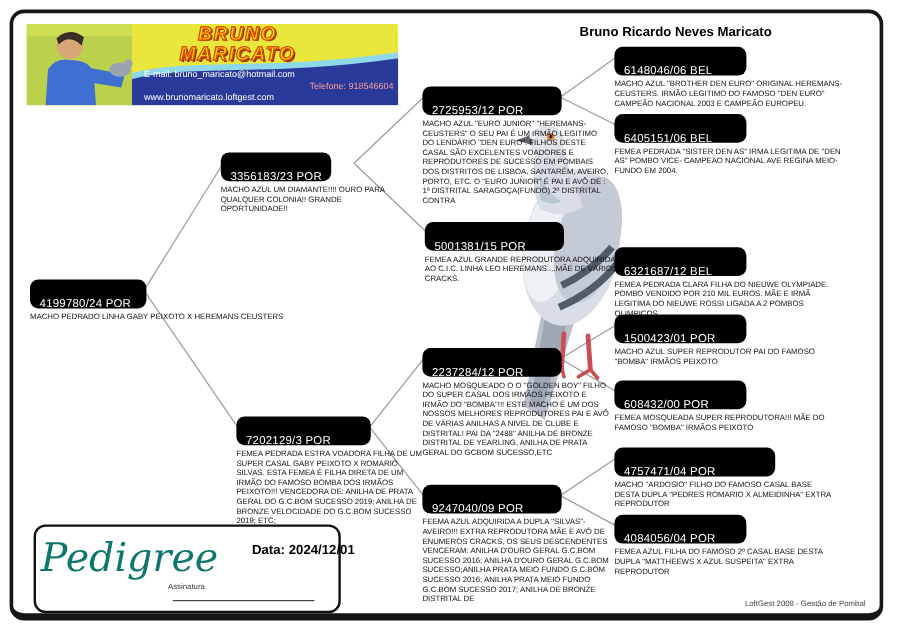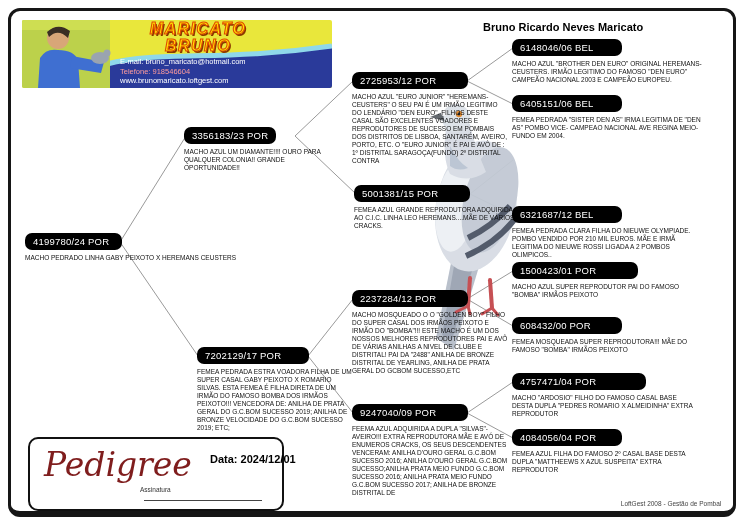--- a/index.html
+++ b/index.html
@@ -4,36 +4,36 @@
 <style>
   html,body{margin:0;padding:0;background:#fff;font-family:"Liberation Sans",sans-serif;}
   .page{position:relative;width:750px;height:531px;background:#fff;overflow:hidden;}
   .frame{position:absolute;left:8px;top:8px;width:728px;height:509px;border:3px solid #161616;
          border-bottom-width:6px;border-radius:12px;box-sizing:border-box;z-index:0;}
   .connectors{position:absolute;left:0;top:0;z-index:1;}
   .pigeon{position:absolute;left:398px;top:88px;z-index:2;}
   .page-title{position:absolute;left:483px;top:21px;font-size:11px;font-weight:bold;color:#000;z-index:3;}
   .node{position:absolute;z-index:3;}
   .ring{background:#000;color:#fff;font-size:9.5px;letter-spacing:.2px;border-radius:7px;
-        padding:0 8px;height:17px;line-height:17px;display:block;box-sizing:border-box;white-space:nowrap;}
+        padding:12px 8px;height:17px;line-height:17px;display:block;box-sizing:border-box;white-space:nowrap;}
   .desc{font-size:6.5px;line-height:1.24;color:#101010;margin-top:4px;}
   
   .banner{position:absolute;left:22px;top:20px;width:310px;height:68px;z-index:3;overflow:hidden;border-radius:2px;}
   .banner svg{position:absolute;left:0;top:0;}
   .logo{position:absolute;left:96px;top:0px;width:160px;text-align:center;
         font-weight:bold;font-style:italic;font-size:16px;letter-spacing:1.5px;color:#ffe600;
         -webkit-text-stroke:1.1px #e04b00;text-shadow:1.5px 1.5px 0 #8a3a00;line-height:17px;z-index:2;}
   .contact{position:absolute;left:98px;top:37px;width:208px;font-size:7.5px;line-height:9.5px;
            color:#ffffff;z-index:2;}
-  .contact .phone{color:#ff9c9c;}
+  .contact .phone{color:#ff9c9c;text-align:right;}
   
   .footer-box{position:absolute;left:28px;top:437px;width:256px;height:74px;border:2.5px solid #111;
               border-radius:10px;box-sizing:border-box;z-index:3;background:#fff;}
-  .pedigree-word{position:absolute;left:14px;top:6px;font-family:"DejaVu Serif",serif;font-style:italic;
-                 font-size:33px;color:#7f1d1d;}
+  .pedigree-word{position:absolute;left:4px;top:6px;font-family:"DejaVu Serif",serif;font-style:italic;
+                 font-size:33px;color:#0f766e;}
   .date-line{position:absolute;left:180px;top:14px;font-size:11px;font-weight:bold;color:#000;white-space:nowrap;}
   .sig{position:absolute;left:110px;top:47px;font-size:6.5px;color:#333;}
   .sig-line{display:inline-block;width:118px;border-bottom:1px solid #444;height:7px;margin-left:4px;}
   .credit{position:absolute;left:596px;top:500px;width:150px;text-align:center;font-size:6.5px;color:#444;z-index:3;}
 </style>
 </head>
 <body>
 
 <div class="page">
 
@@ -97,43 +97,43 @@
       <g>
         <circle cx="36" cy="18" r="11" fill="#d8a678"></circle>
         <path d="M25,12 Q36,2 48,11 L46,18 Q36,8 27,17 Z" fill="#3a2e24"></path>
         <path d="M16,68 L18,38 Q24,28 36,30 Q52,30 56,40 L58,68 Z" fill="#3f6fd1"></path>
         <path d="M50,36 L82,42 L79,53 L48,48 Z" fill="#3f6fd1"></path>
         <ellipse cx="78" cy="38" rx="9" ry="6" fill="#9aa4b0"></ellipse>
         <circle cx="85" cy="33" r="3.5" fill="#9aa4b0"></circle>
       </g>
     </svg>
     <div class="logo">
+      <div>BRUNO</div>
       <div>MARICATO</div>
-      <div>BRUNO</div>
     </div>
     <div class="contact">
       <div>E-mail: bruno_maricato@hotmail.com</div>
       <div class="phone">Telefone: 918546604</div>
       <div>www.brunomaricato.loftgest.com</div>
     </div>
   </div>
 
   <div class="page-title">Bruno Ricardo Neves Maricato</div>
 
   <div class="node" style="left:25px;top:233px">
     <span class="ring" style="width:97px">4199780/24 POR</span>
     <div class="desc" style="width:218px">MACHO PEDRADO  LINHA GABY PEIXOTO X HEREMANS CEUSTERS</div>
   </div>
 
   <div class="node" style="left:184px;top:127px">
     <span class="ring" style="width:92px">3356183/23 POR</span>
     <div class="desc" style="width:152px">MACHO AZUL UM DIAMANTE!!!! OURO PARA QUALQUER COLONIA!! GRANDE OPORTUNIDADE!!</div>
   </div>
   <div class="node" style="left:197px;top:347px">
-    <span class="ring" style="width:112px">7202129/17 POR</span>
+    <span class="ring" style="width:112px">7202129/3 POR</span>
     <div class="desc" style="width:160px">FEMEA PEDRADA ESTRA VOADORA FILHA DE UM SUPER CASAL GABY PEIXOTO X ROMARIO SILVAS. ESTA FEMEA É FILHA DIRETA DE UM IRMÃO DO FAMOSO BOMBA DOS IRMÃOS PEIXOTO!!! VENCEDORA DE: ANILHA DE PRATA GERAL DO G.C.BOM SUCESSO 2019; ANILHA DE BRONZE VELOCIDADE DO G.C.BOM SUCESSO 2019; ETC;</div>
   </div>
 
   <div class="node" style="left:352px;top:72px">
     <span class="ring" style="width:116px">2725953/12 POR</span>
     <div class="desc" style="width:156px">MACHO AZUL "EURO JUNIOR" "HEREMANS-CEUSTERS" O SEU PAI É UM IRMÃO LEGITIMO DO LENDÁRIO "DEN EURO". FILHOS DESTE CASAL SÃO EXCELENTES VOADORES E REPRODUTORES DE SUCESSO EM POMBAIS DOS DISTRITOS DE LISBOA, SANTARÉM, AVEIRO, PORTO, ETC. O "EURO JUNIOR" É PAI E AVÔ DE : 1º DISTRITAL SARAGOÇA(FUNDO) 2º DISTRITAL CONTRA</div>
   </div>
   <div class="node" style="left:354px;top:185px">
     <span class="ring" style="width:116px">5001381/15 POR</span>
     <div class="desc" style="width:162px">FEMEA AZUL GRANDE REPRODUTORA ADQUIRIDA AO C.I.C. LINHA LEO HEREMANS....MÃE DE VÁRIOS CRACKS.</div>
@@ -153,21 +153,21 @@
   </div>
   <div class="node" style="left:512px;top:95px">
     <span class="ring" style="width:110px">6405151/06 BEL</span>
     <div class="desc" style="width:190px">FEMEA PEDRADA "SISTER DEN AS" IRMA LEGITIMA DE "DEN AS" POMBO VICE- CAMPEAO NACIONAL AVE REGINA MEIO-FUNDO EM 2004.</div>
   </div>
   <div class="node" style="left:512px;top:206px">
     <span class="ring" style="width:110px">6321687/12 BEL</span>
     <div class="desc" style="width:180px">FEMEA PEDRADA CLARA FILHA DO NIEUWE OLYMPIADE. POMBO VENDIDO POR 210 MIL EUROS. MÃE E IRMÃ LEGITIMA DO NIEUWE ROSSI LIGADA A 2 POMBOS OLIMPICOS..</div>
   </div>
   <div class="node" style="left:512px;top:262px">
-    <span class="ring" style="width:126px">1500423/01 POR</span>
+    <span class="ring" style="width:110px">1500423/01 POR</span>
     <div class="desc" style="width:190px">MACHO AZUL SUPER REPRODUTOR PAI DO FAMOSO "BOMBA" IRMÃOS PEIXOTO</div>
   </div>
   <div class="node" style="left:512px;top:317px">
     <span class="ring" style="width:110px">608432/00 POR</span>
     <div class="desc" style="width:180px">FEMEA MOSQUEADA SUPER REPRODUTORA!!! MÃE DO FAMOSO "BOMBA" IRMÃOS PEIXOTO</div>
   </div>
   <div class="node" style="left:512px;top:373px">
     <span class="ring" style="width:134px">4757471/04 POR</span>
     <div class="desc" style="width:185px">MACHO "ARDOSIO" FILHO DO FAMOSO CASAL BASE  DESTA DUPLA "PEDRES ROMARIO X ALMEIDINHA" EXTRA REPRODUTOR</div>
   </div>

